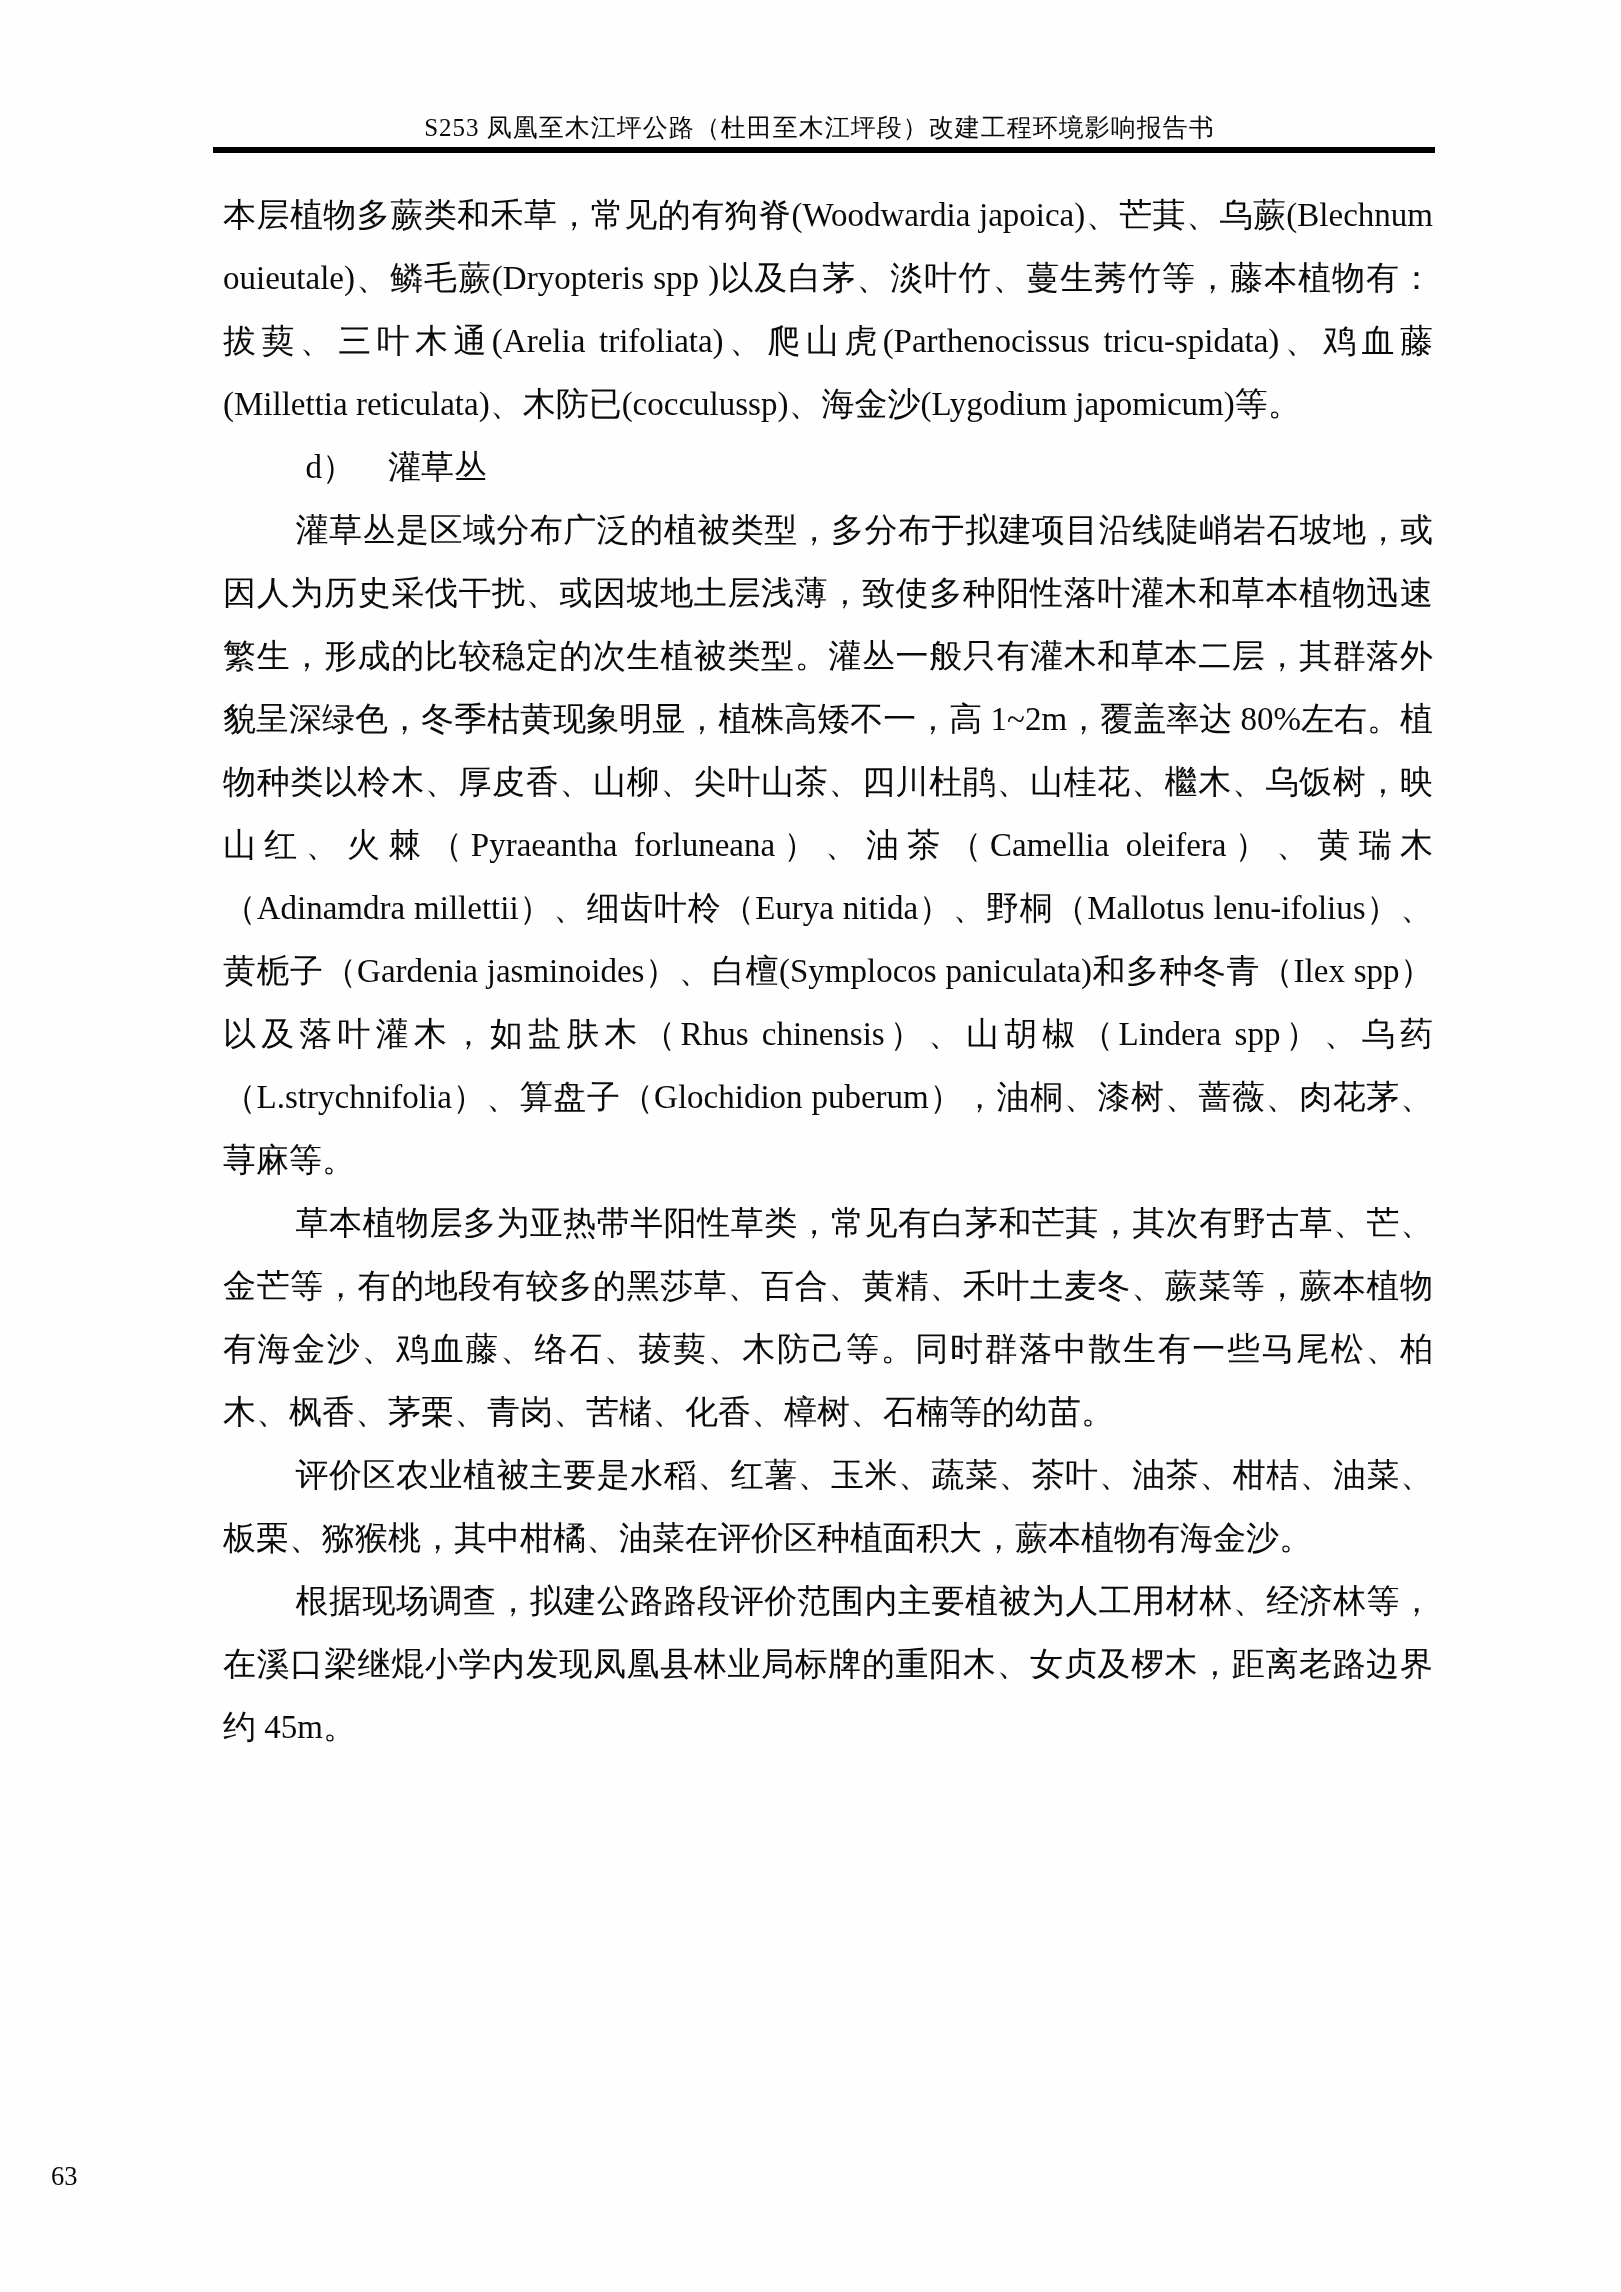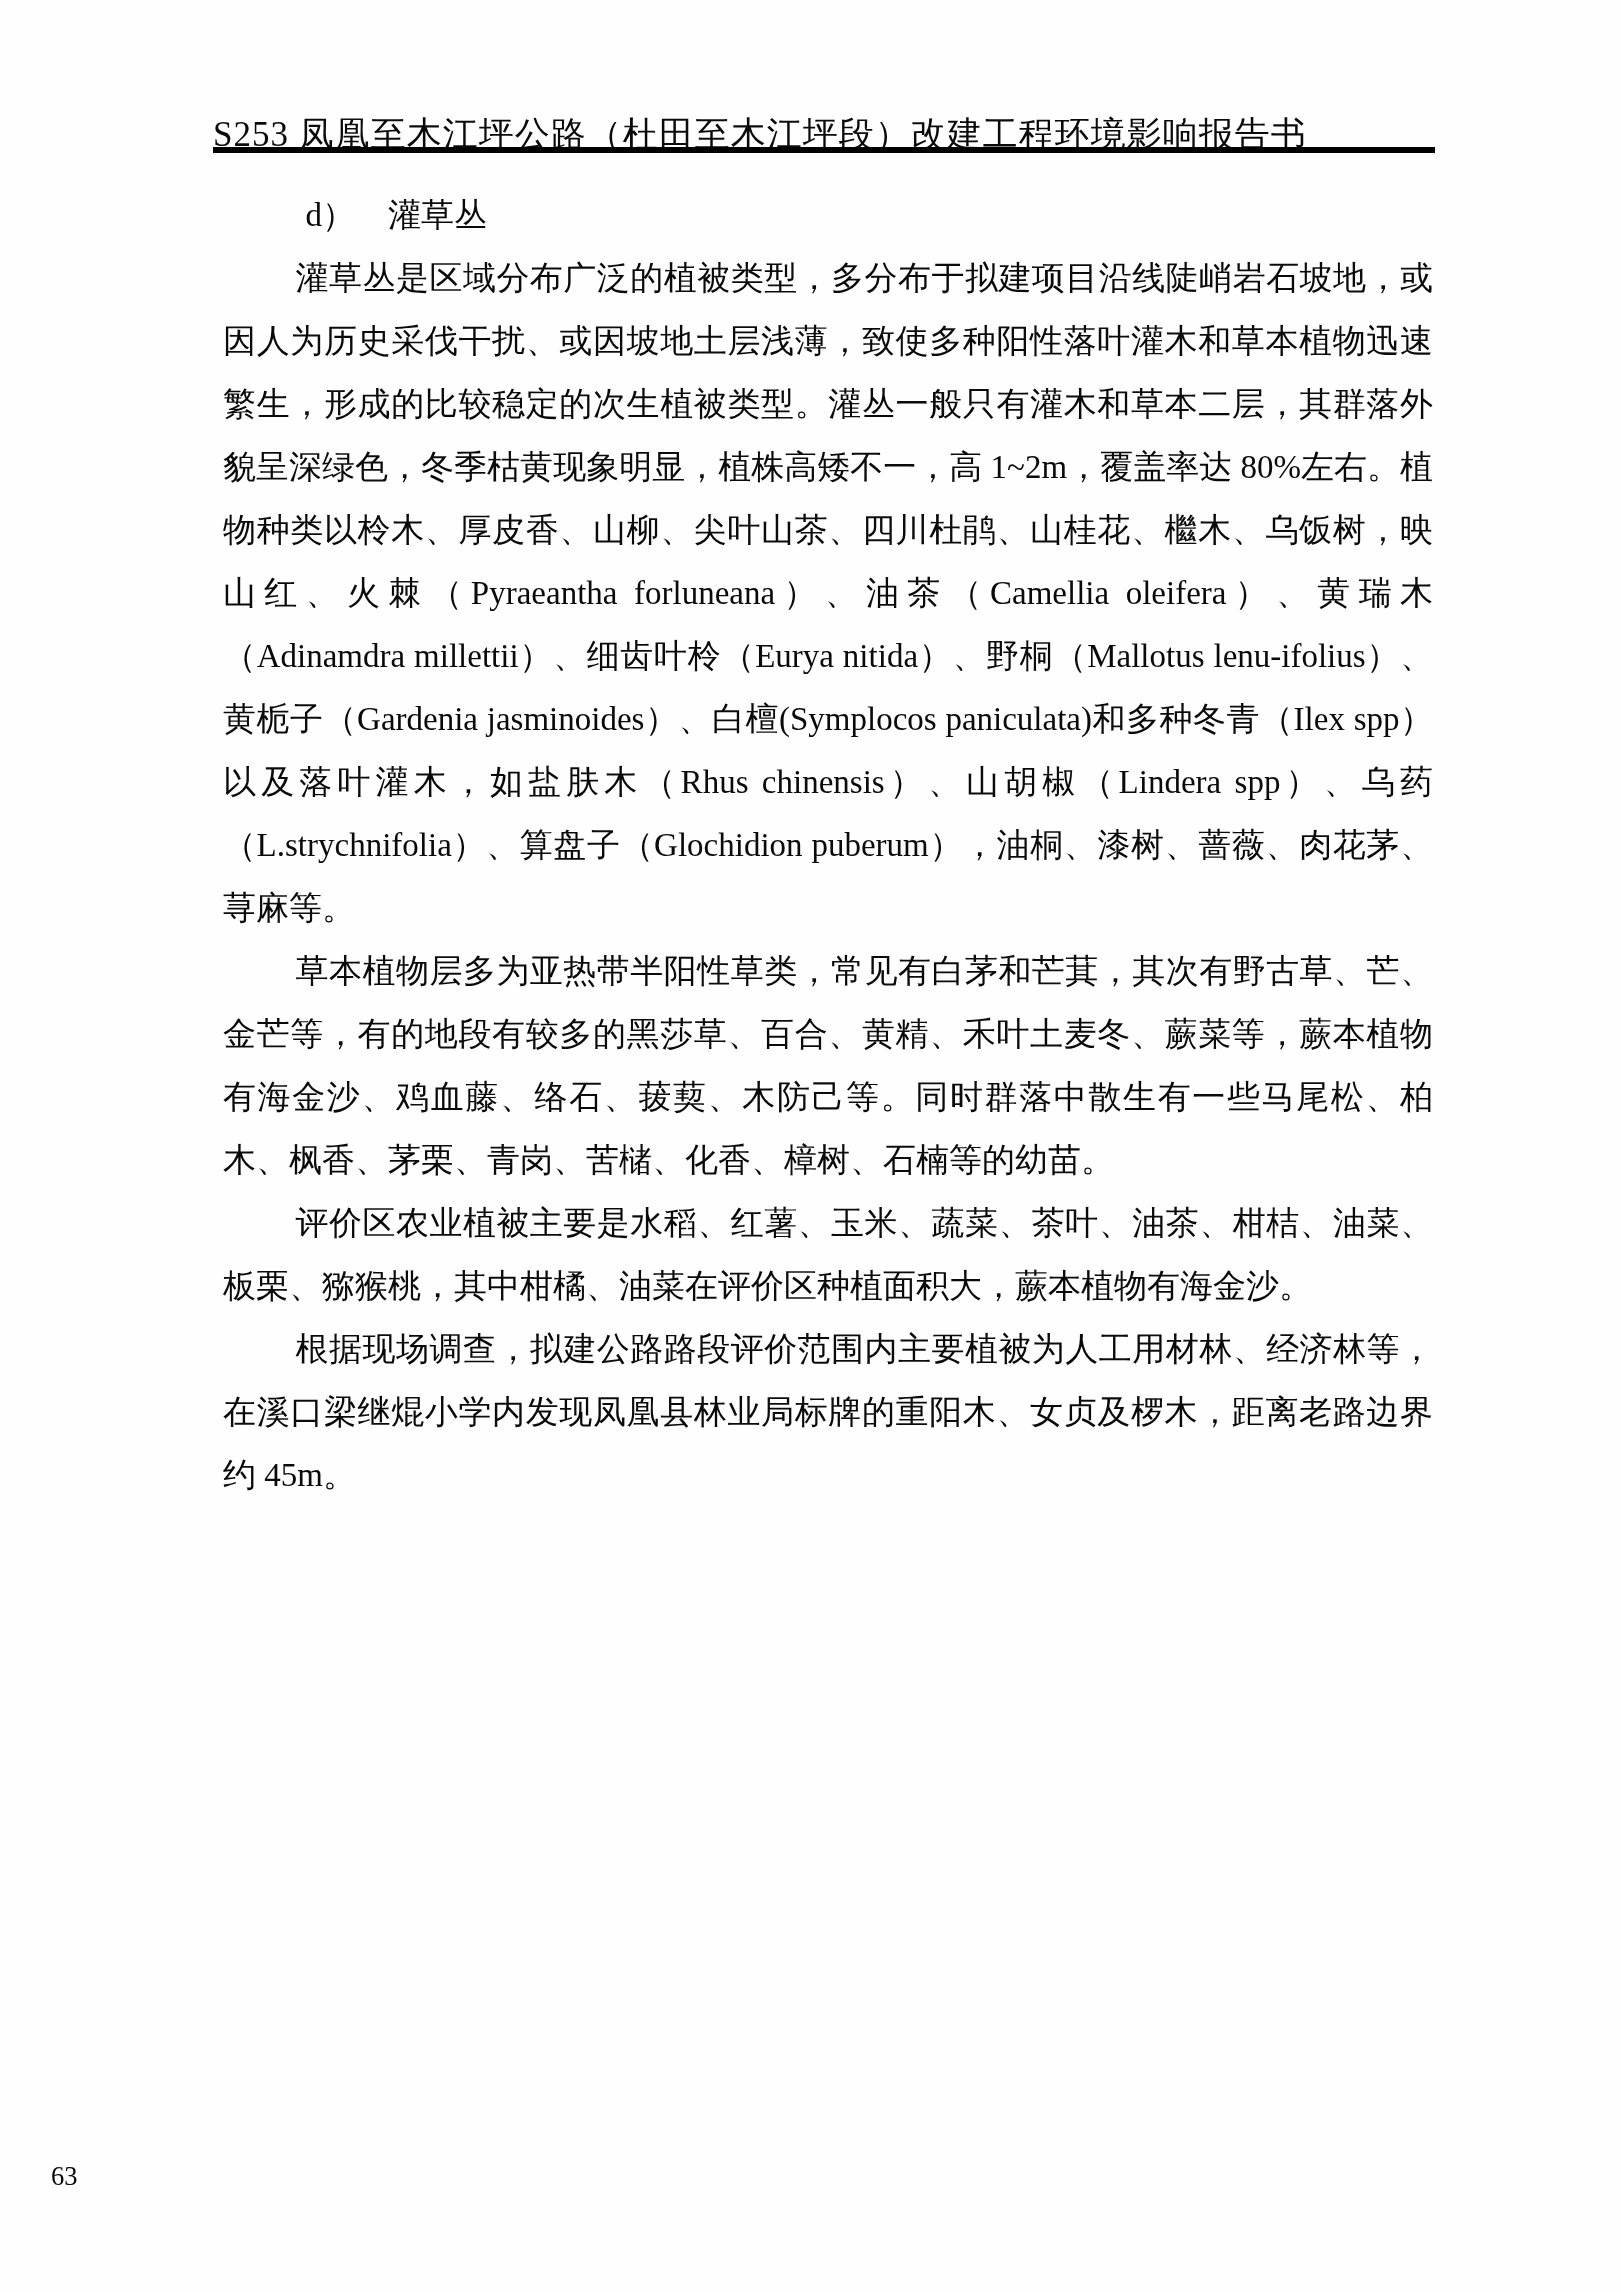--- a/index.html
+++ b/index.html
@@ -14,22 +14,22 @@
     background: #fefefe;
     font-family: "Liberation Serif", "DejaVu Serif", serif;
     color: #0a0a0a;
     overflow: hidden;
   }
   .running-header {
     position: absolute;
     top: 111px;
     left: 213px;
     right: 195px;
-    text-align: left;
-    font-size: 35px;
+    text-align: center;
+    font-size: 25px;
     letter-spacing: 1px;
     white-space: nowrap;
   }
   .header-rule {
     position: absolute;
     top: 147px;
     left: 213px;
     width: 1222px;
     height: 5.9px;
     background: #000000;
@@ -67,20 +67,21 @@
 </head>
 <body>
 
 <div class="page">
 
   <div class="running-header">S253 凤凰至木江坪公路（杜田至木江坪段）改建工程环境影响报告书</div>
 
   <div class="header-rule"></div>
 
   <div class="doc-body">
+      <p class="para para-body-noindent">本层植物多蕨类和禾草，常见的有狗脊(Woodwardia japoica)、芒萁、乌蕨(Blechnum ouieutale)、鳞毛蕨(Dryopteris spp )以及白茅、淡叶竹、蔓生莠竹等，藤本植物有：拔葜、三叶木通(Arelia trifoliata)、爬山虎(Parthenocissus tricu-spidata)、鸡血藤(Millettia reticulata)、木防已(cocculussp)、海金沙(Lygodium japomicum)等。</p>
       <p class="para para-subheading">d）　灌草丛</p>
       <p class="para para-body">灌草丛是区域分布广泛的植被类型，多分布于拟建项目沿线陡峭岩石坡地，或因人为历史采伐干扰、或因坡地土层浅薄，致使多种阳性落叶灌木和草本植物迅速繁生，形成的比较稳定的次生植被类型。灌丛一般只有灌木和草本二层，其群落外貌呈深绿色，冬季枯黄现象明显，植株高矮不一，高 1~2m，覆盖率达 80%左右。植物种类以柃木、厚皮香、山柳、尖叶山茶、四川杜鹃、山桂花、檵木、乌饭树，映山红、火棘（Pyraeantha forluneana）、油茶（Camellia oleifera）、黄瑞木（Adinamdra millettii）、细齿叶柃（Eurya nitida）、野桐（Mallotus lenu-ifolius）、黄栀子（Gardenia jasminoides）、白檀(Symplocos paniculata)和多种冬青（Ilex spp）以及落叶灌木，如盐肤木（Rhus chinensis）、山胡椒（Lindera spp）、乌药（L.strychnifolia）、算盘子（Glochidion puberum），油桐、漆树、蔷薇、肉花茅、荨麻等。</p>
       <p class="para para-body">草本植物层多为亚热带半阳性草类，常见有白茅和芒萁，其次有野古草、芒、金芒等，有的地段有较多的黑莎草、百合、黄精、禾叶土麦冬、蕨菜等，蕨本植物有海金沙、鸡血藤、络石、菝葜、木防己等。同时群落中散生有一些马尾松、柏木、枫香、茅栗、青岗、苦槠、化香、樟树、石楠等的幼苗。</p>
       <p class="para para-body">评价区农业植被主要是水稻、红薯、玉米、蔬菜、茶叶、油茶、柑桔、油菜、板栗、猕猴桃，其中柑橘、油菜在评价区种植面积大，蕨本植物有海金沙。</p>
       <p class="para para-body">根据现场调查，拟建公路路段评价范围内主要植被为人工用材林、经济林等，在溪口梁继焜小学内发现凤凰县林业局标牌的重阳木、女贞及椤木，距离老路边界约 45m。</p>
     </div>
 
   <div class="page-footer">
     <span>63</span>
   </div>

